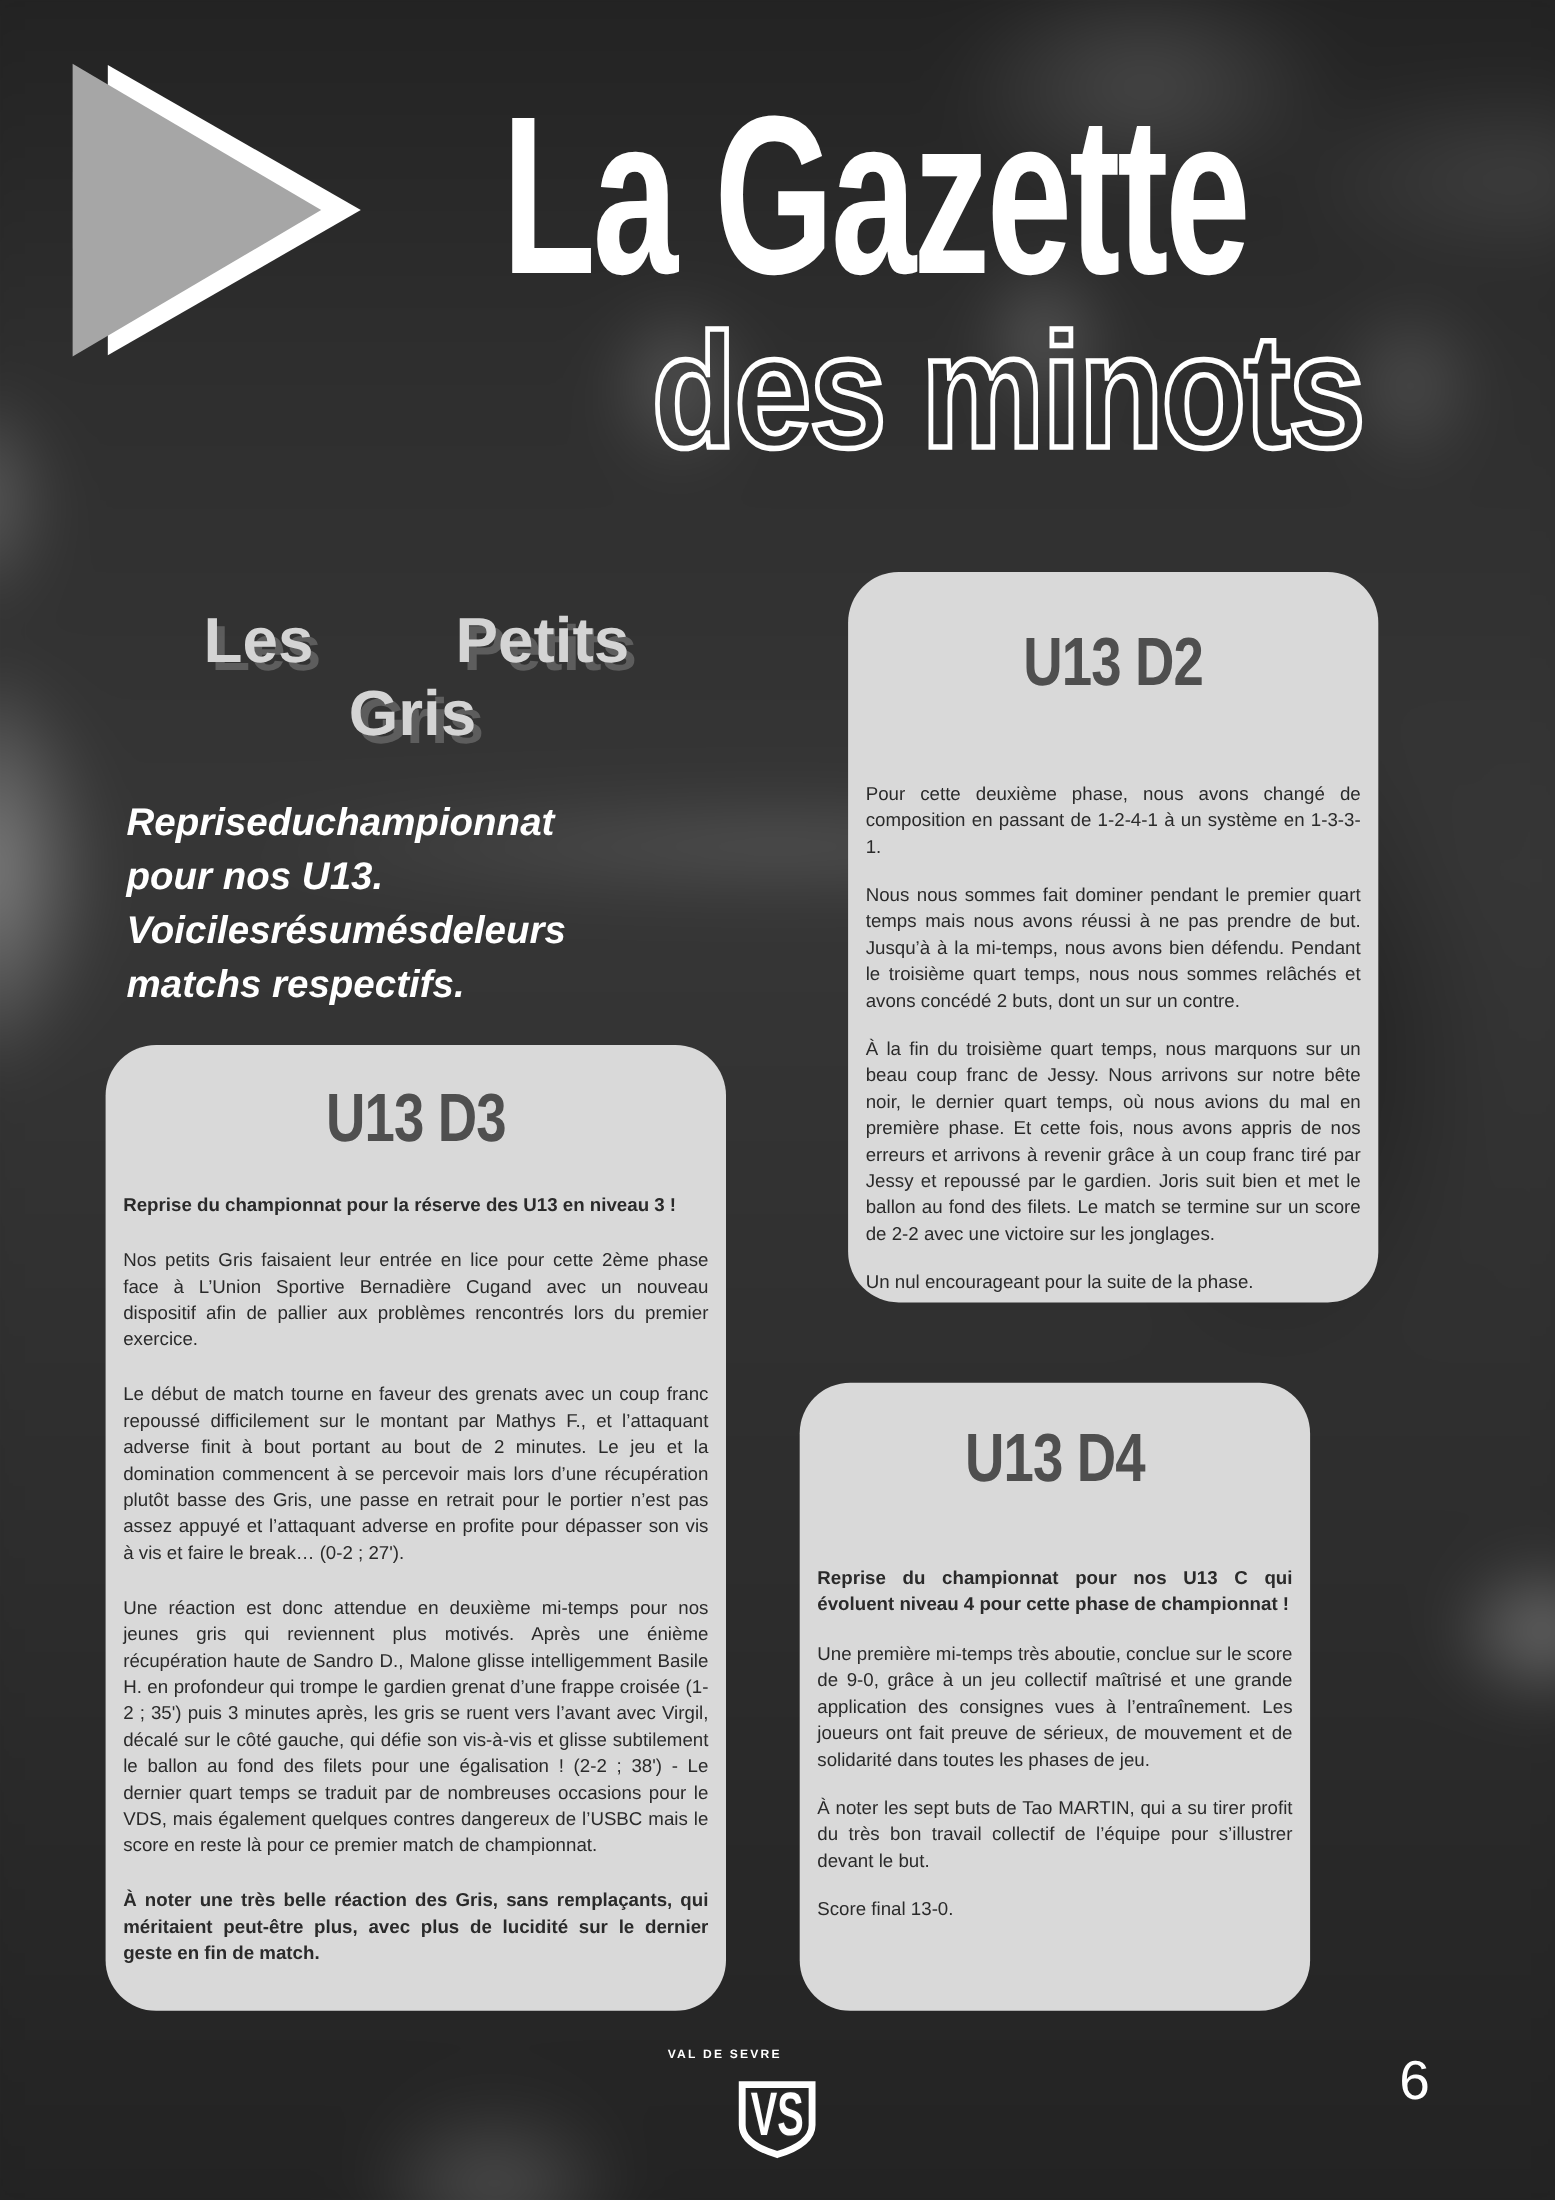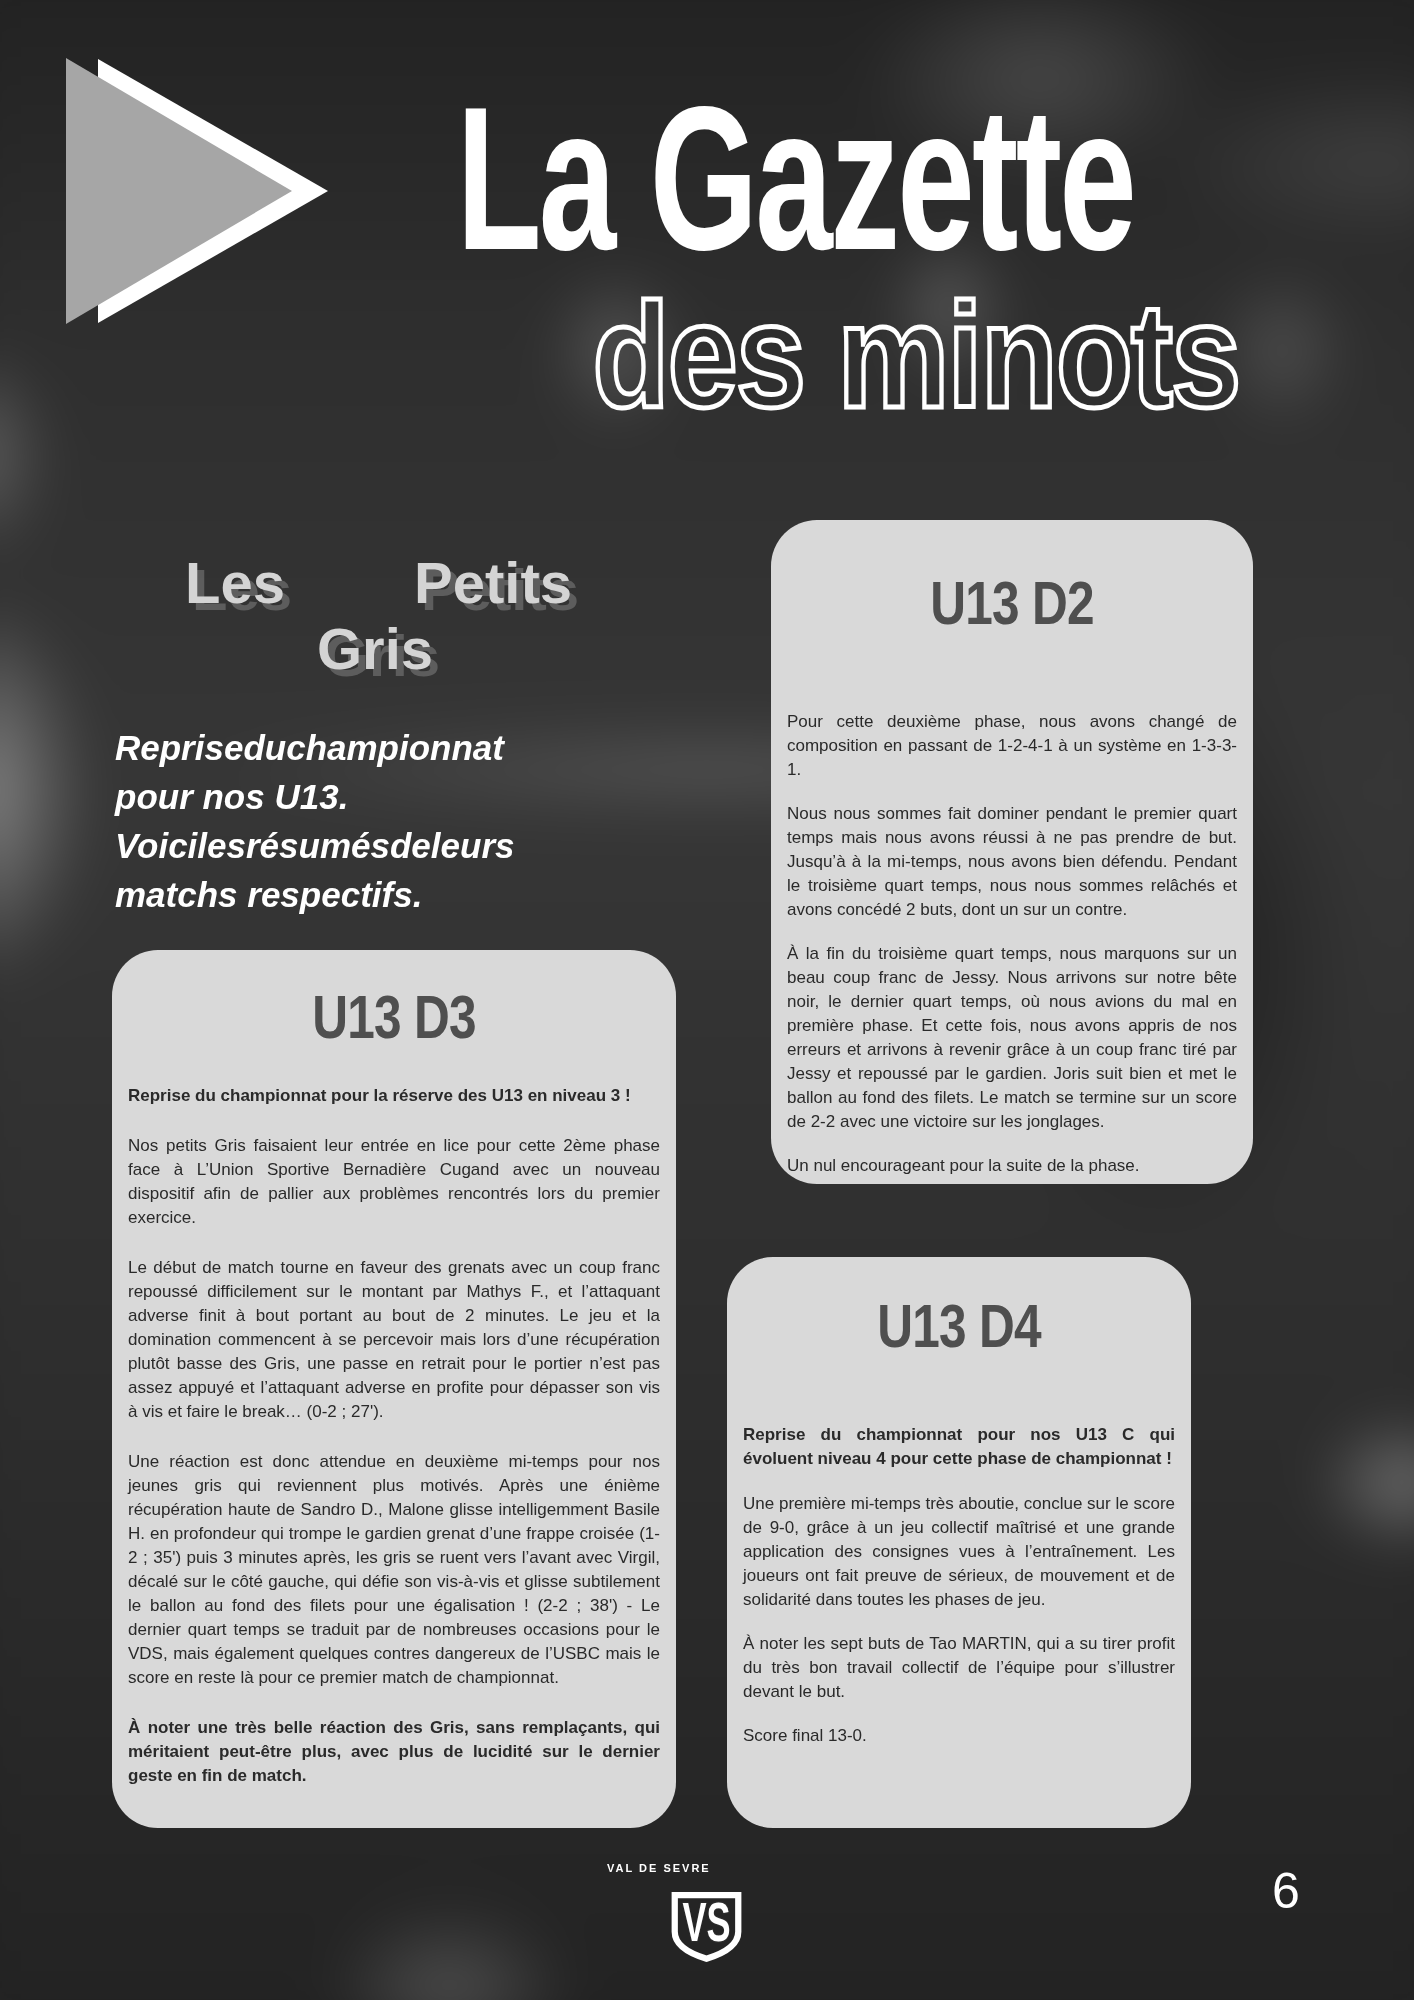--- a/index.html
+++ b/index.html
@@ -50,21 +50,21 @@
     text-shadow:7px 7px 0 var(--heading-shadow,rgba(128,128,128,.55)); }
   .sec-head .l1 { display:flex; justify-content:space-between; padding:0 63px 0 70px; }
   .sec-head .l2 { text-align:center; margin-top:4px; }
   .intro { left:115px; top:723px; width:525px; color:var(--white,#fff);
     font-weight:bold; font-style:italic; font-size:35px; line-height:49px; }
   .intro .jline { display:flex; }
 
   
   .card { background:var(--card,#d9d9d9); border-radius:46px; padding:0 16px;
     box-sizing:border-box; overflow:hidden; color:var(--body-text,#2a2a2a); }
-  .card-d3 { left:112px; top:950px;  width:564px; height:878px; }
+  .card-d3 { left:96px; top:950px;  width:564px; height:878px; }
   .card-d2 { left:727px; top:520px;  width:482px; height:664px;margin-left:44px; }
   .card-d4 { left:727px; top:1257px; width:464px; height:571px; }
   .card-title { margin:0; text-align:center; color:var(--card-title,#4f4f4f);
     font-size:62px; line-height:62px; font-weight:bold; transform:scaleX(.8);
     letter-spacing:-1px; white-space:nowrap; }
   .card-d3 .card-title { margin-top:36px; }
   .card-d2 .card-title { margin-top:52px; }
   .card-d4 .card-title { margin-top:38px; }
   .card p { margin:20px 0 0; font-size:17px; line-height:24px;
     text-align:justify; text-justify:inter-word; }

